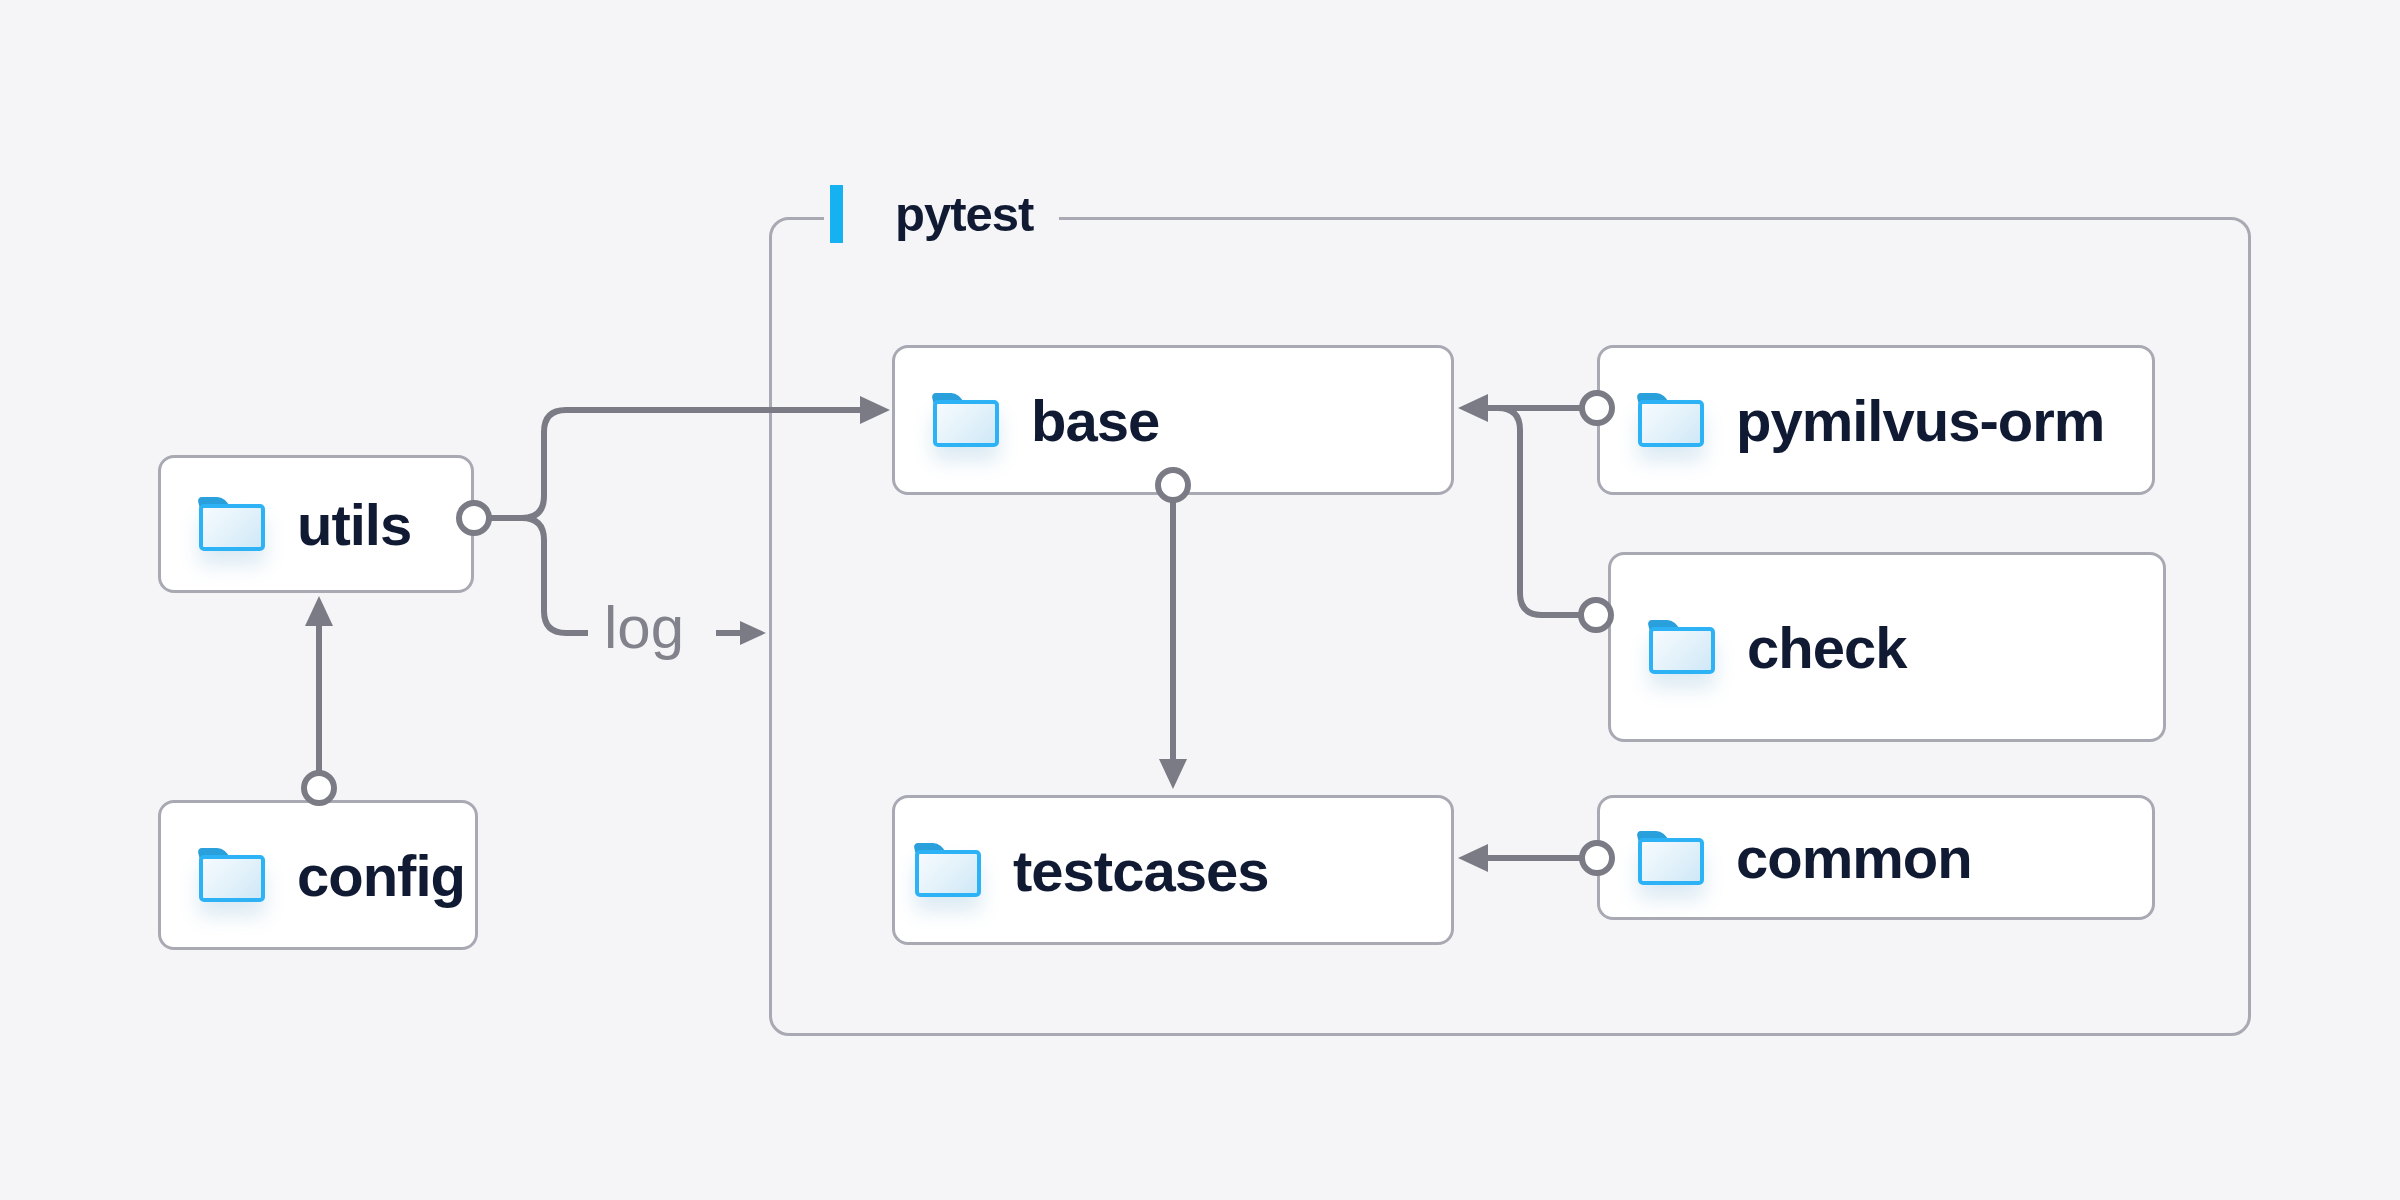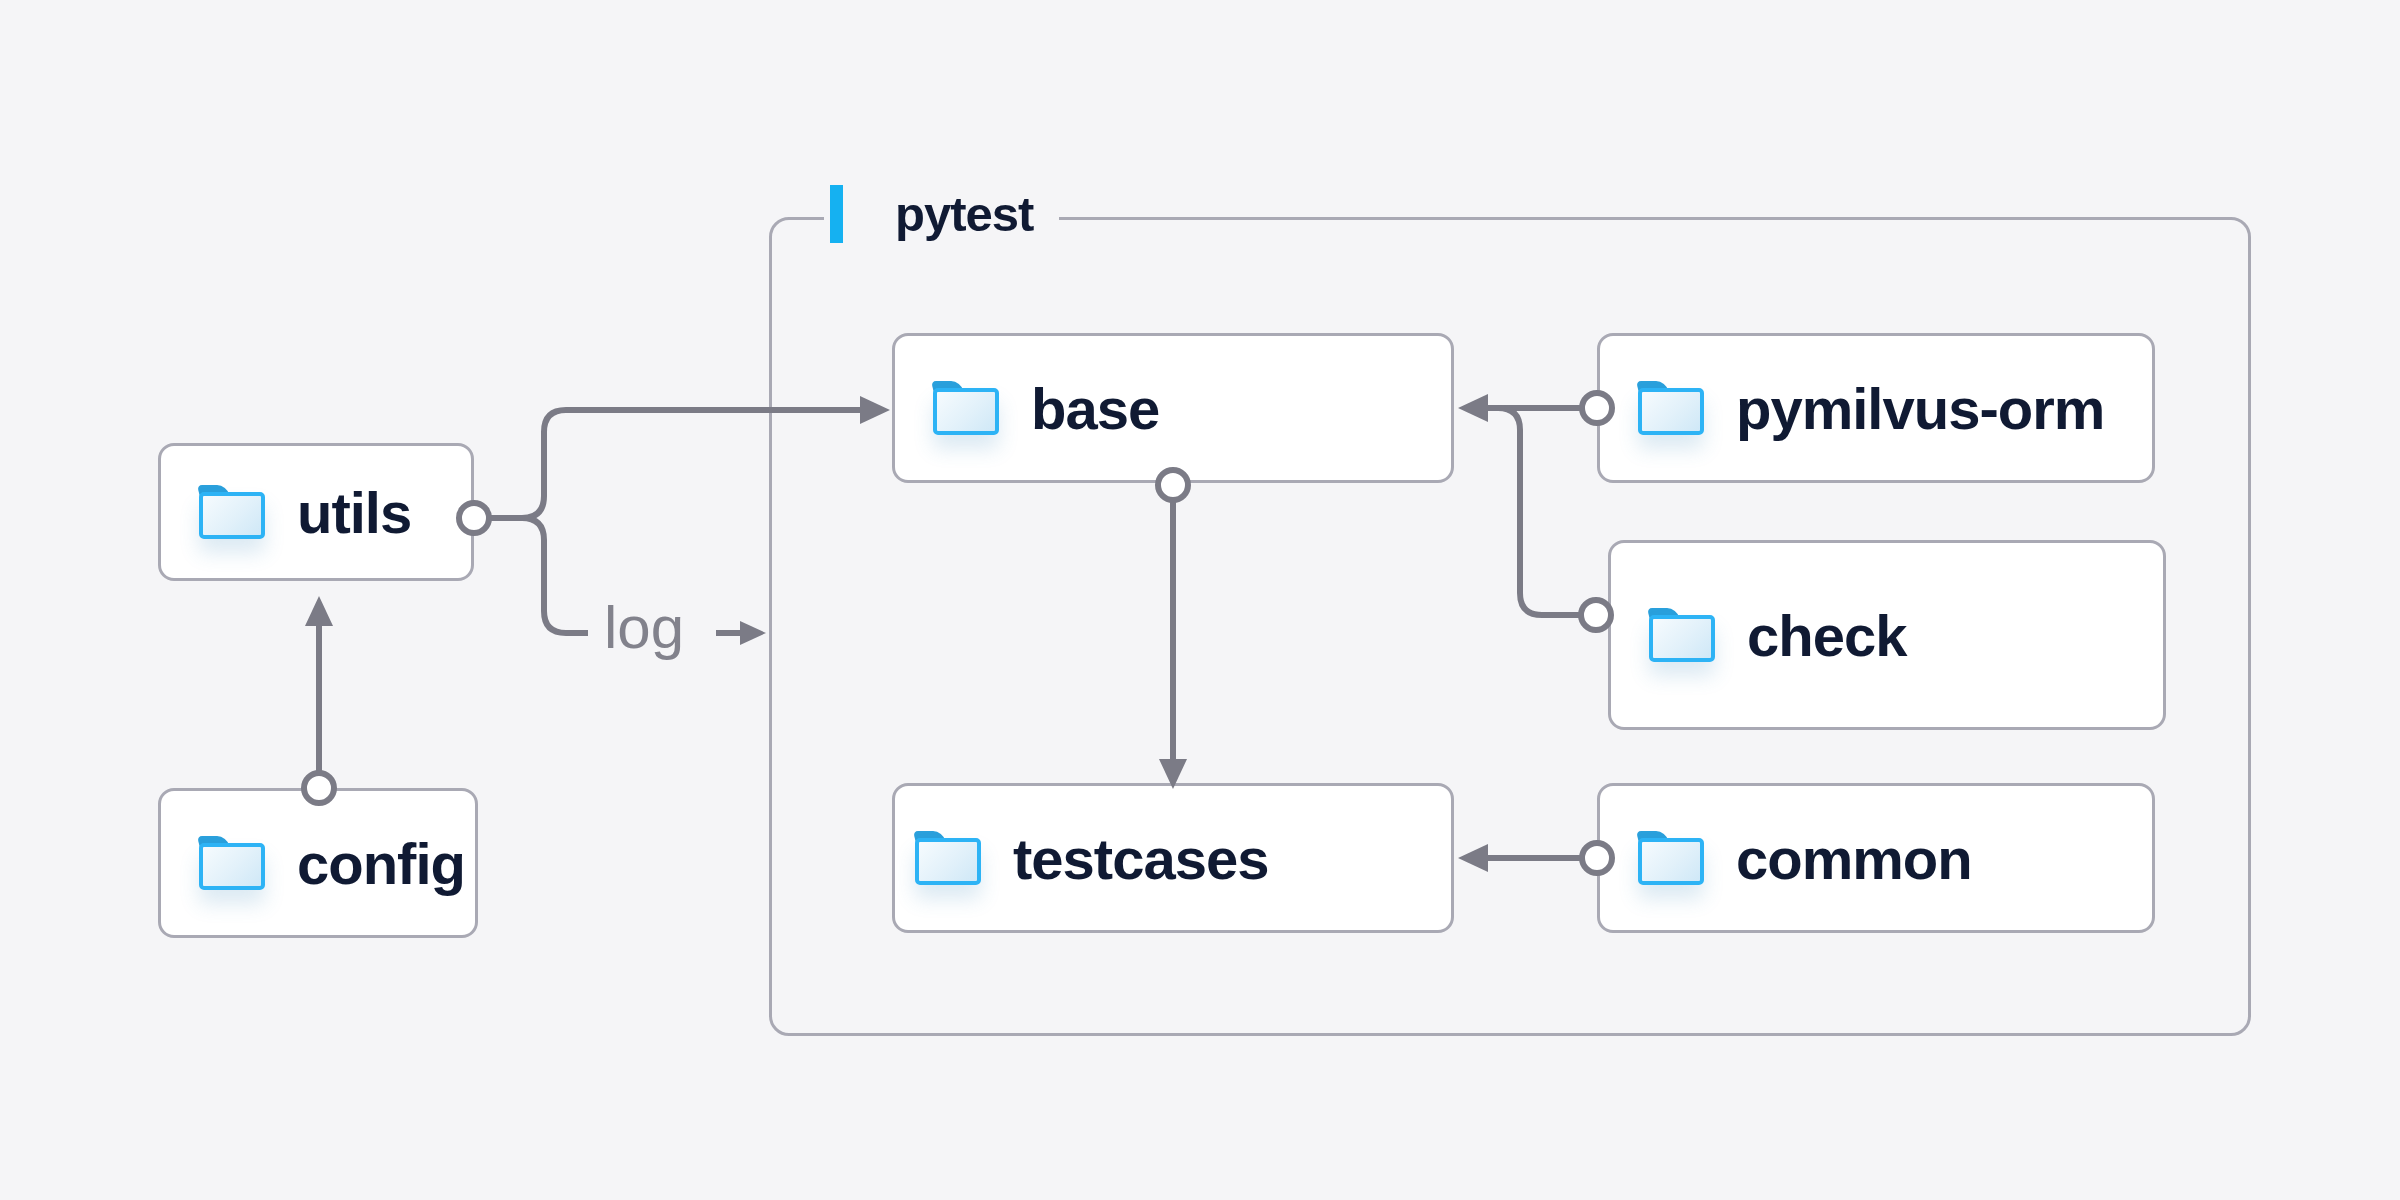--- a/index.html
+++ b/index.html
@@ -16,21 +16,21 @@
     position:absolute;left:824px;top:183px;height:62px;z-index:4;
     display:flex;align-items:center;gap:20px;background:#f5f5f7;padding:0 26px 0 6px;
   }
   .group-label .accent-bar{width:13px;height:58px;background:#15b1f1;}
   .group-label .group-title{
     font-size:49px;font-weight:700;color:#101a33;letter-spacing:-1px;line-height:1;margin-left:32px;
   }
   
   .node{
     position:absolute;background:#ffffff;border:3px solid #a9a9b4;border-radius:16px;
-    display:flex;align-items:center;padding-left:38px;box-sizing:border-box;z-index:2;
+    display:flex;align-items:center;padding-left:38px;box-sizing:border-box;z-index:2;margin-top:12px;
   }
   .node .node-label{
     font-size:58px;font-weight:700;color:#101a33;letter-spacing:-1px;
     margin-left:32px;white-space:nowrap;
   }
   
   .folder{position:relative;width:66px;height:54px;flex:0 0 66px;}
   .folder .tab{
     position:absolute;left:2px;top:0;width:30px;height:16px;background:#2aa0dc;
     border-radius:5px 10px 0 0;transform:skewX(14deg);transform-origin:bottom left;
@@ -41,21 +41,21 @@
     background:linear-gradient(135deg,#f6fbfe 0%,#e2f1fa 55%,#cfe8f7 100%);
     box-shadow:0 14px 20px rgba(60,140,190,0.18);
   }
   
   .n-utils    {left:158px;top:443px;width:316px;height:138px;}
   .n-config   {left:158px;top:788px;width:320px;height:150px;}
   .n-base     {left:892px;top:333px;width:562px;height:150px;}
   .n-pymilvus {left:1597px;top:333px;width:558px;height:150px;}
   .n-check    {left:1608px;top:540px;width:558px;height:190px;}
   .n-testcases{left:892px;top:783px;width:562px;height:150px;padding-left:20px;}
-  .n-common   {left:1597px;top:783px;width:558px;height:150px;}
+  .n-common   {left:1597px;top:783px;width:558px;height:125px;}
   
   .wires{position:absolute;left:0;top:0;width:2400px;height:1200px;z-index:3;pointer-events:none;}
   .wires path,.wires line{stroke:#7b7b86;stroke-width:6;fill:none;}
   .wires polygon{fill:#7b7b86;stroke:none;}
   .wires circle{fill:#ffffff;stroke:#7b7b86;stroke-width:6;}
   
   .edge-label{
     position:absolute;left:604px;top:598px;z-index:4;
     font-size:60px;font-weight:400;color:#82828c;line-height:1;
   }

